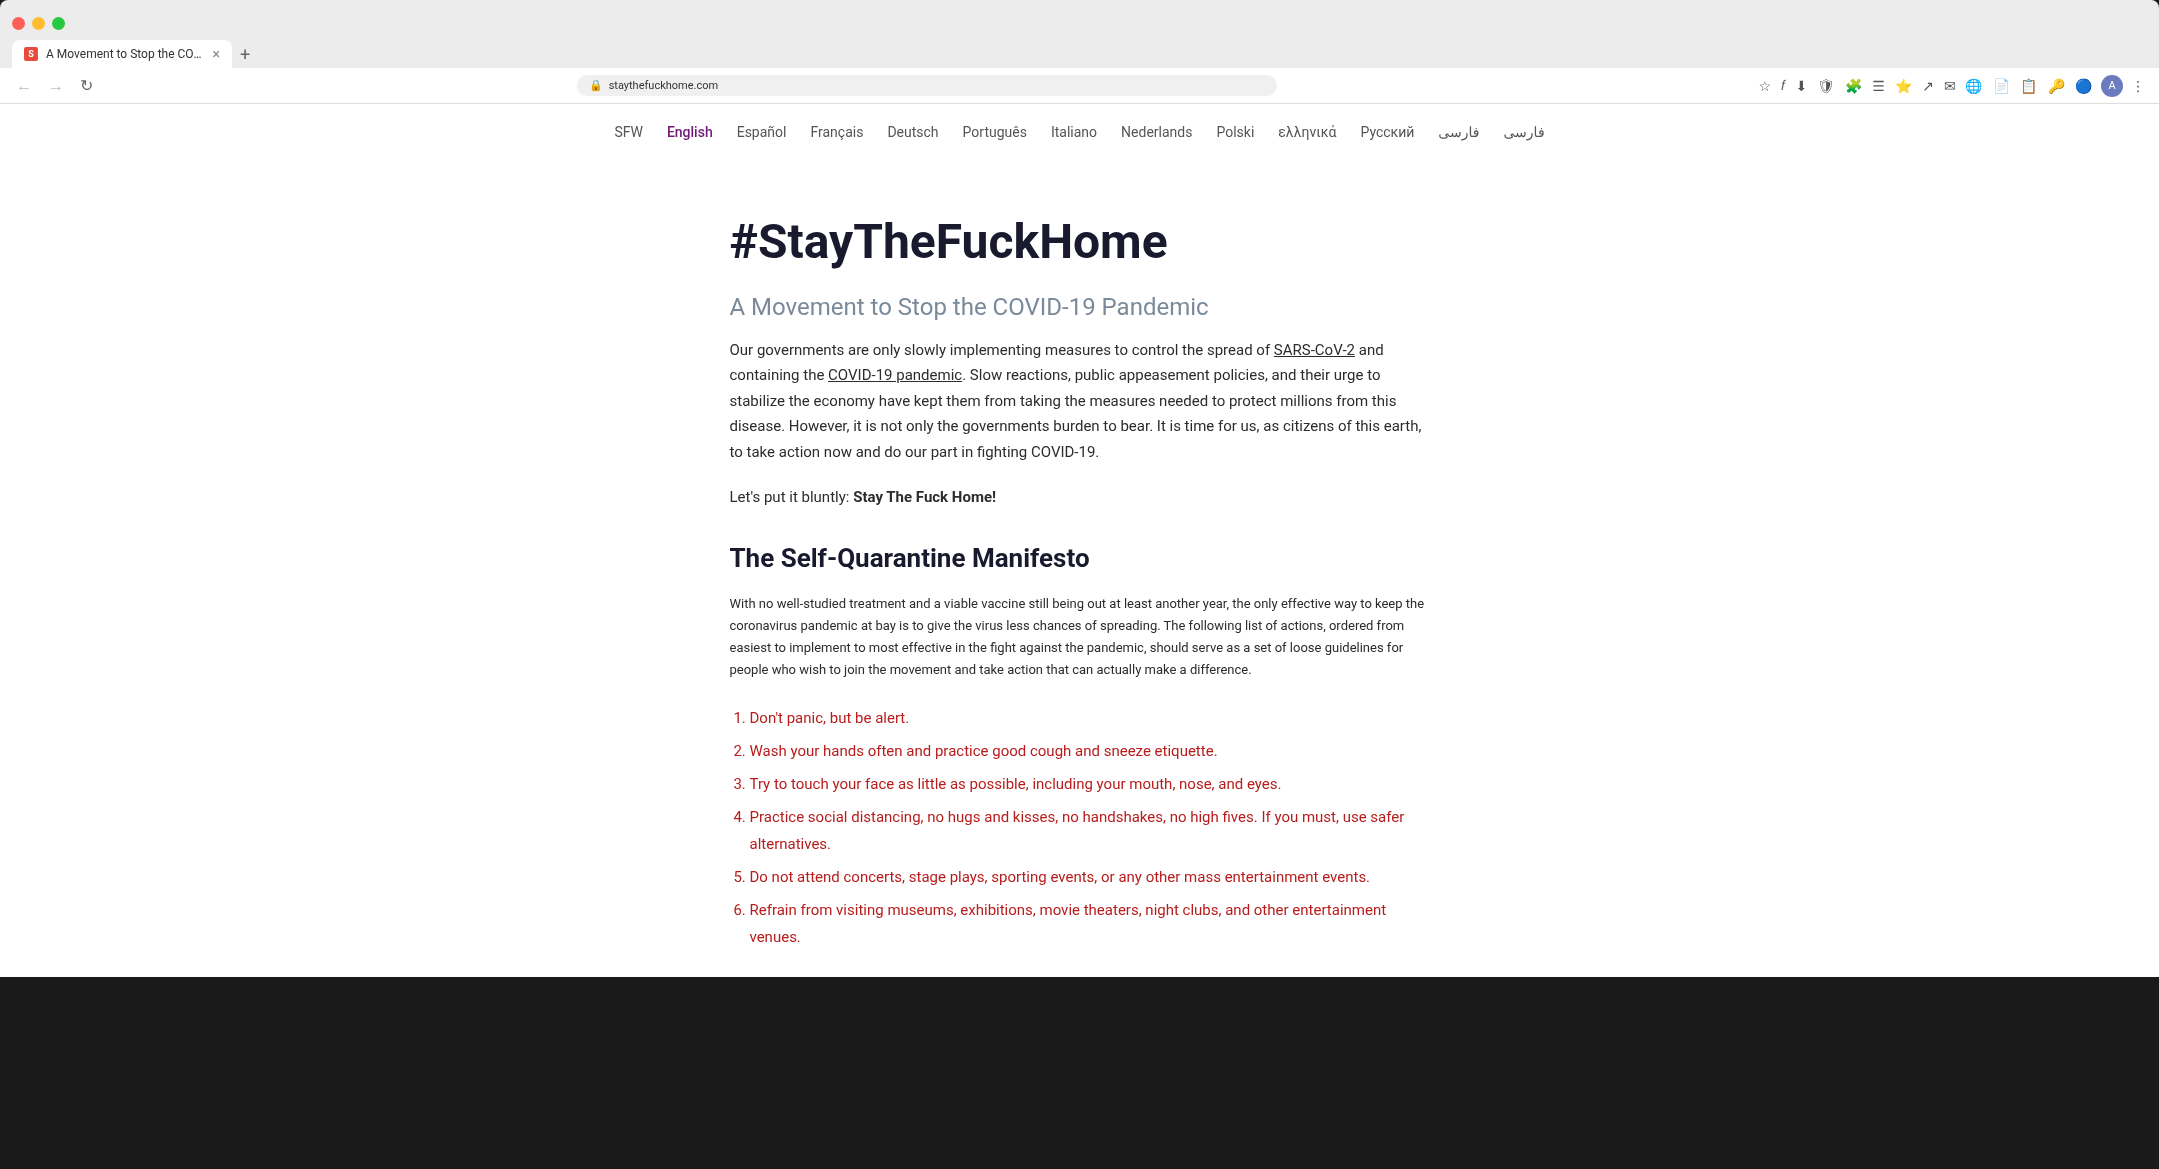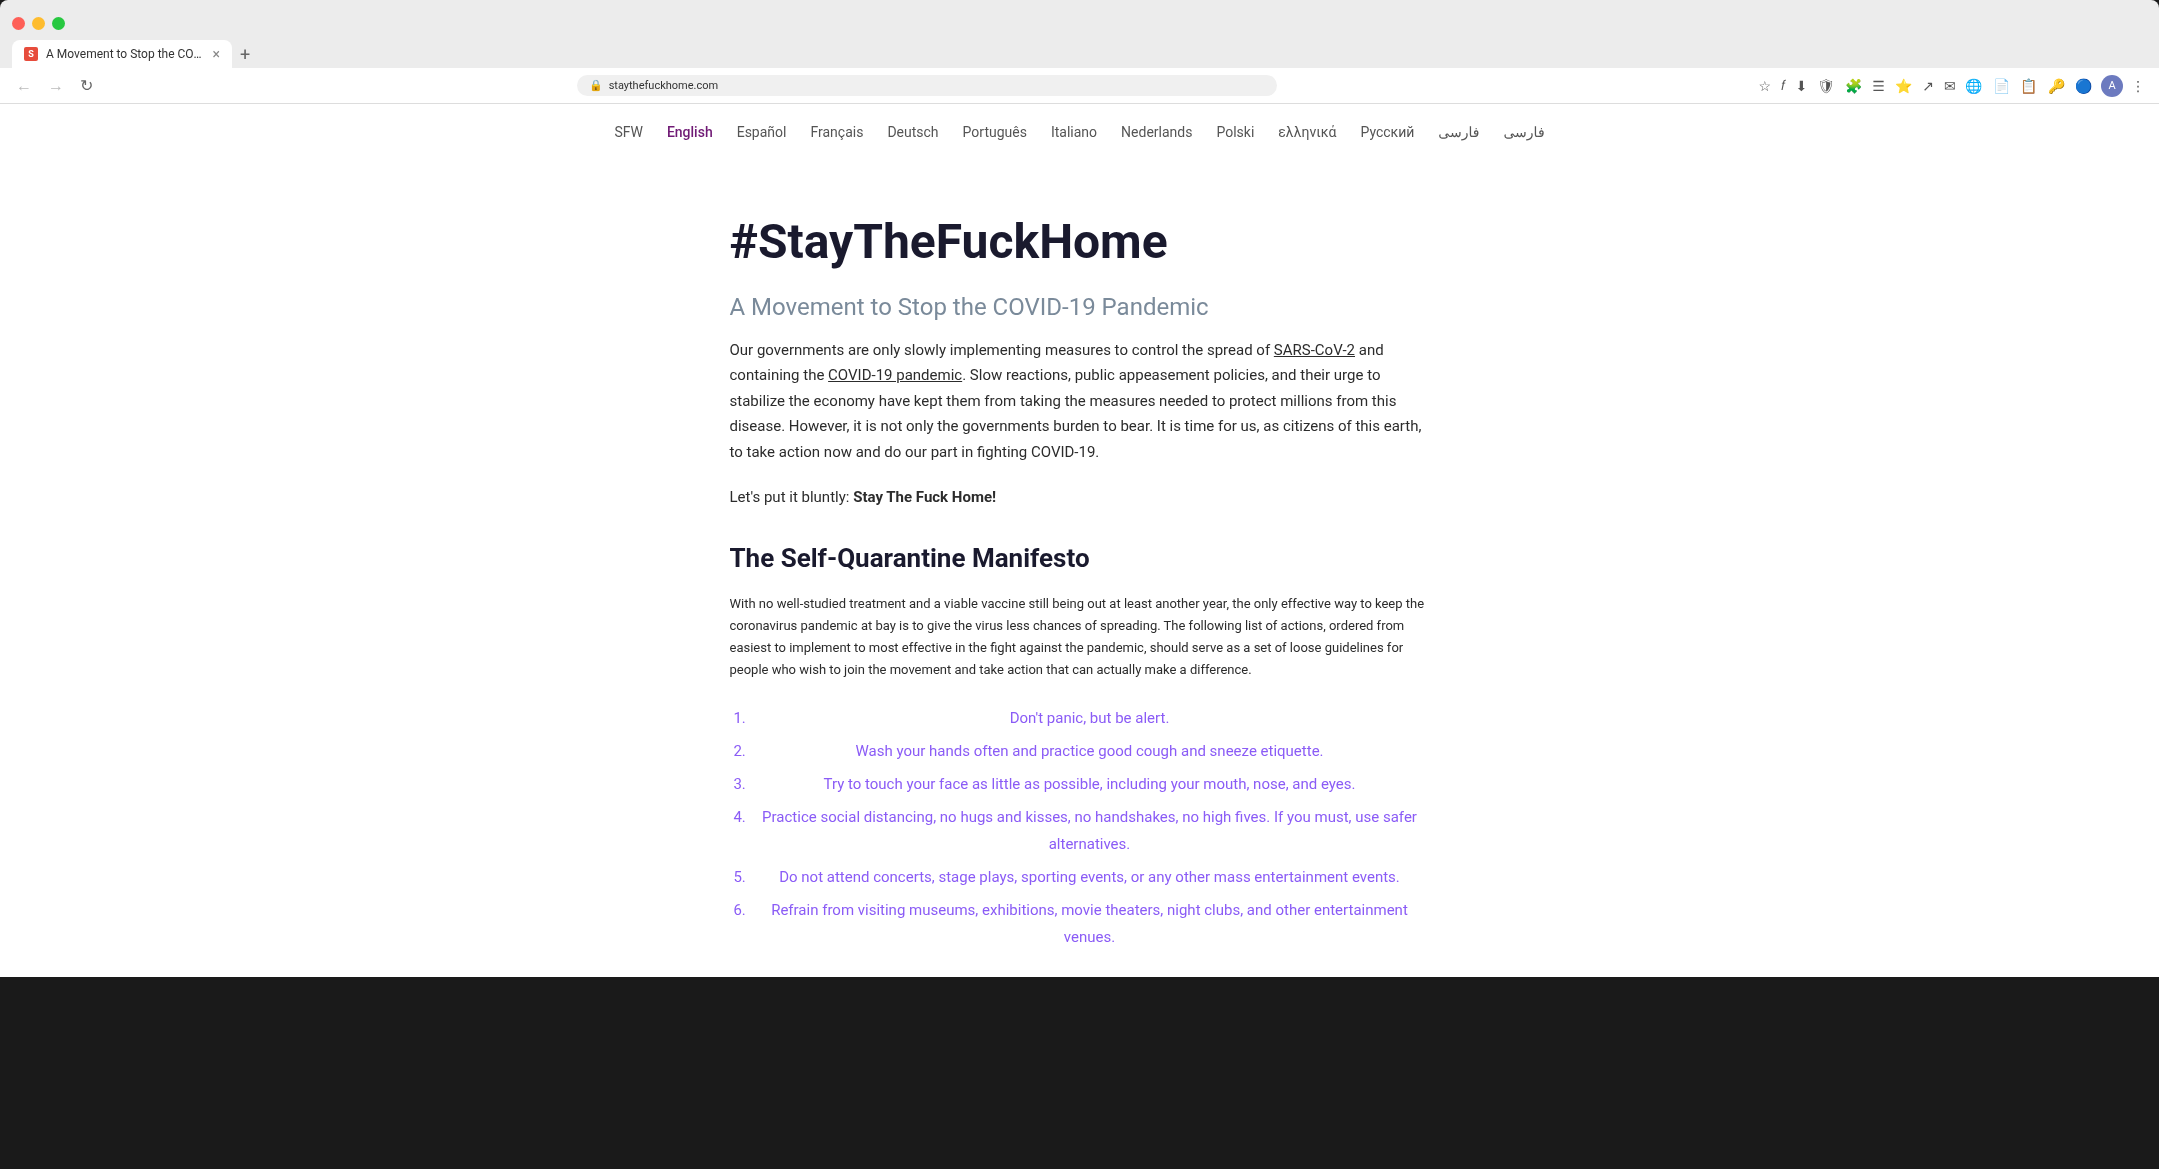--- a/index.html
+++ b/index.html
@@ -240,24 +240,23 @@
 
     .manifesto-text {
       font-size: 13px;
       color: #2c2c2c;
       line-height: 1.7;
       margin-bottom: 24px;
     }
 
     .list-items {
       font-size: 15px;
-      color: #8b5cf6;
+      color: #b91c1c;
       line-height: 1.8;
       padding-left: 20px;
-      text-align: center;
     }
 
     .list-items li {
       margin-bottom: 6px;
     }
   </style>
 </head>
 <body>
 
 <div>

